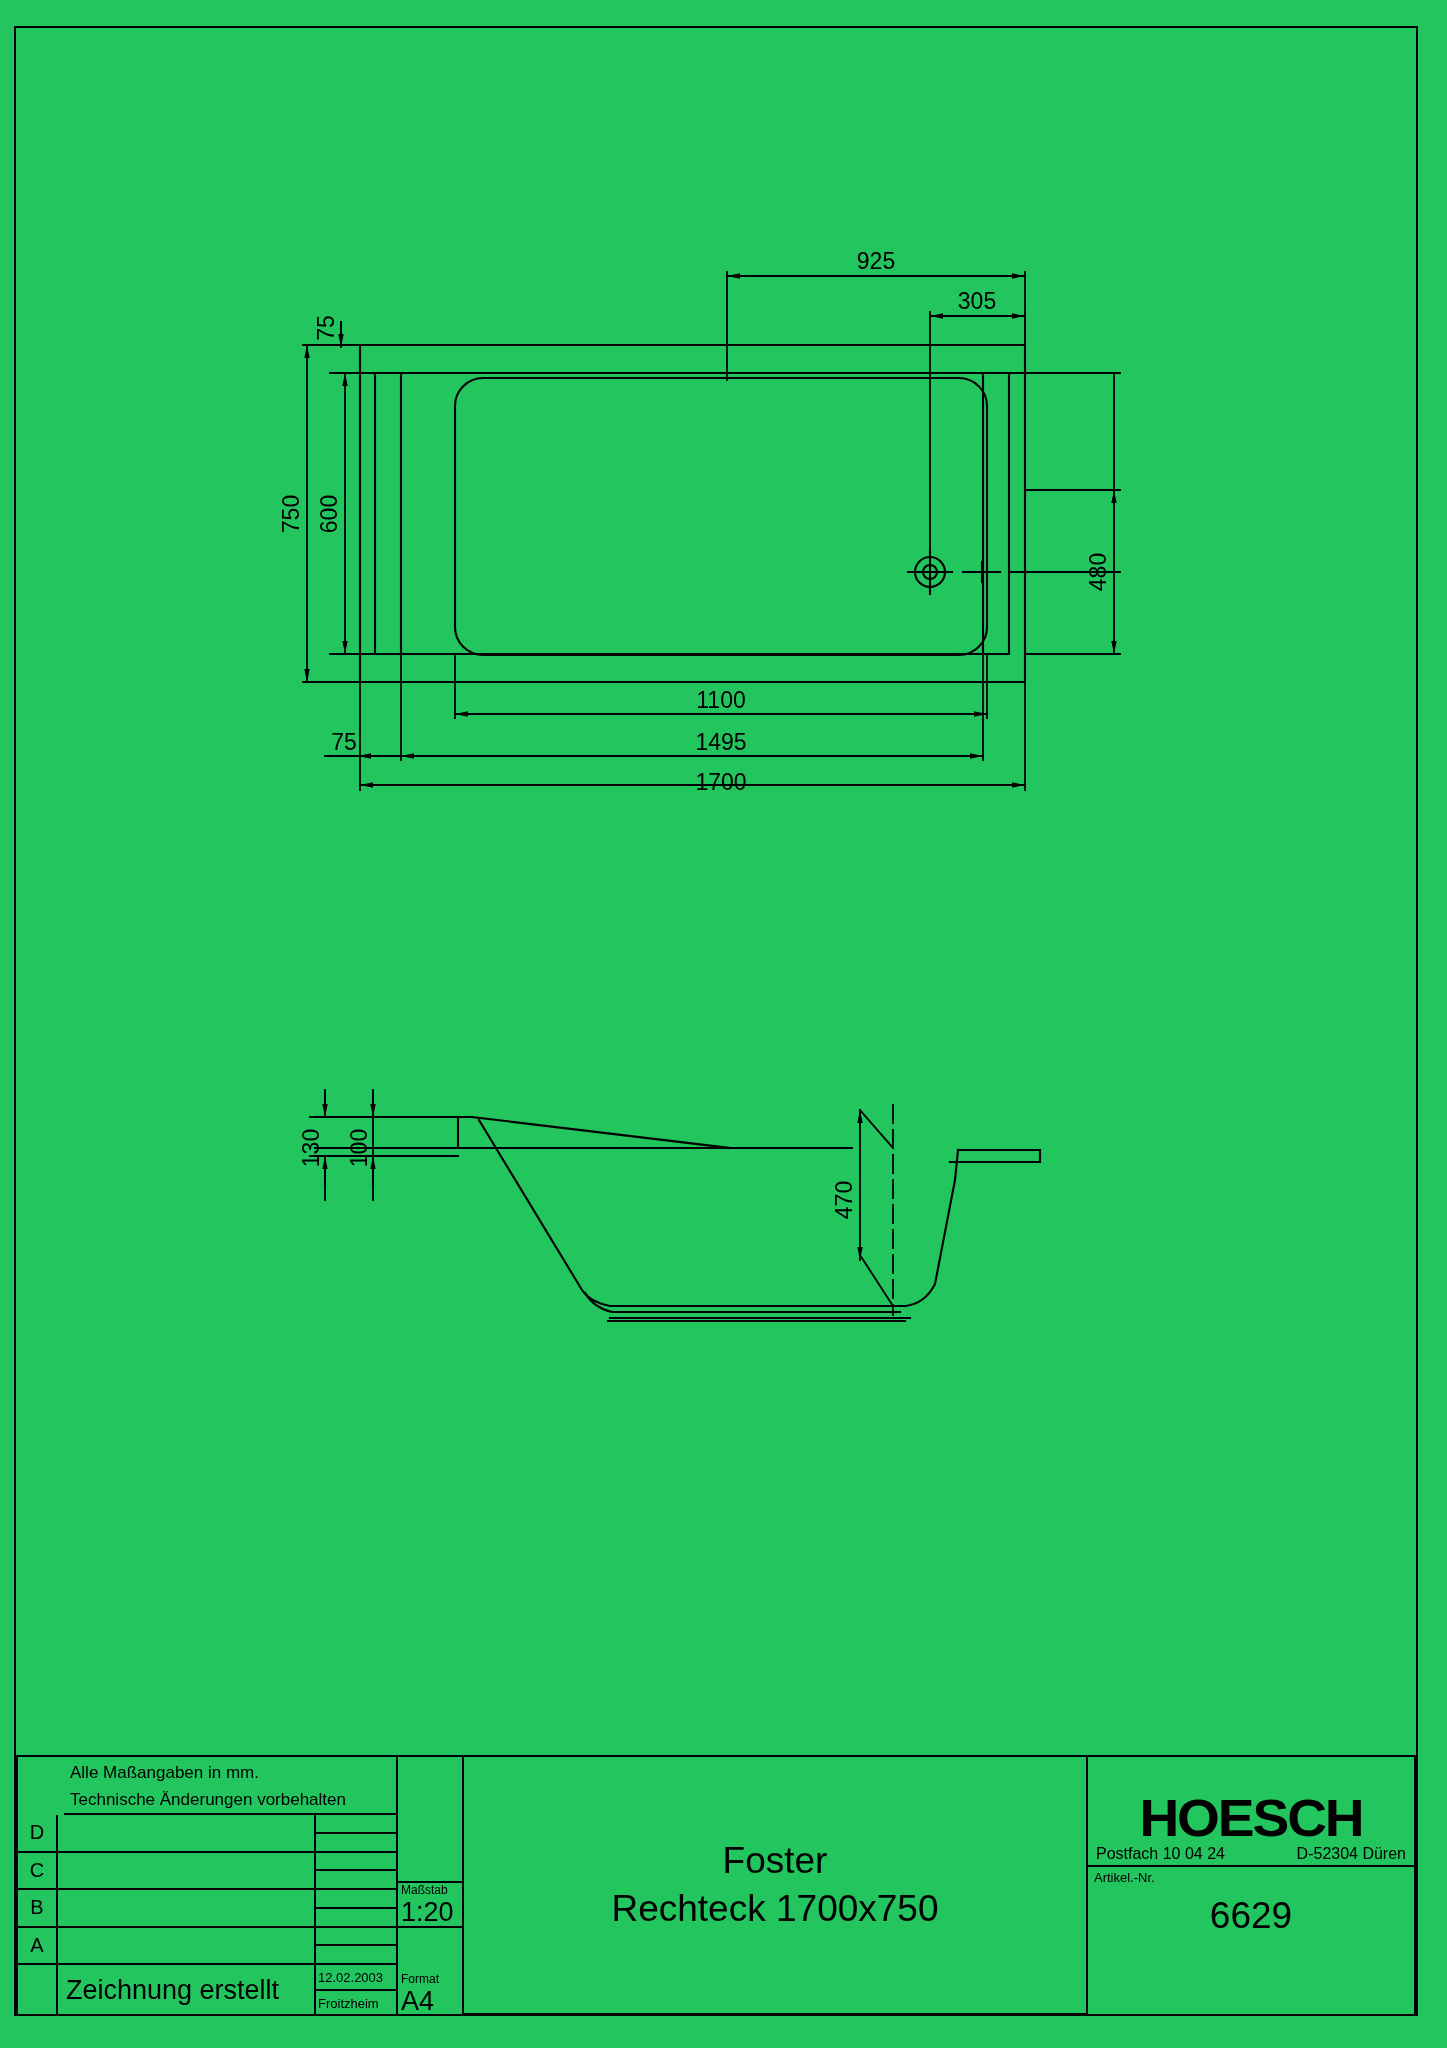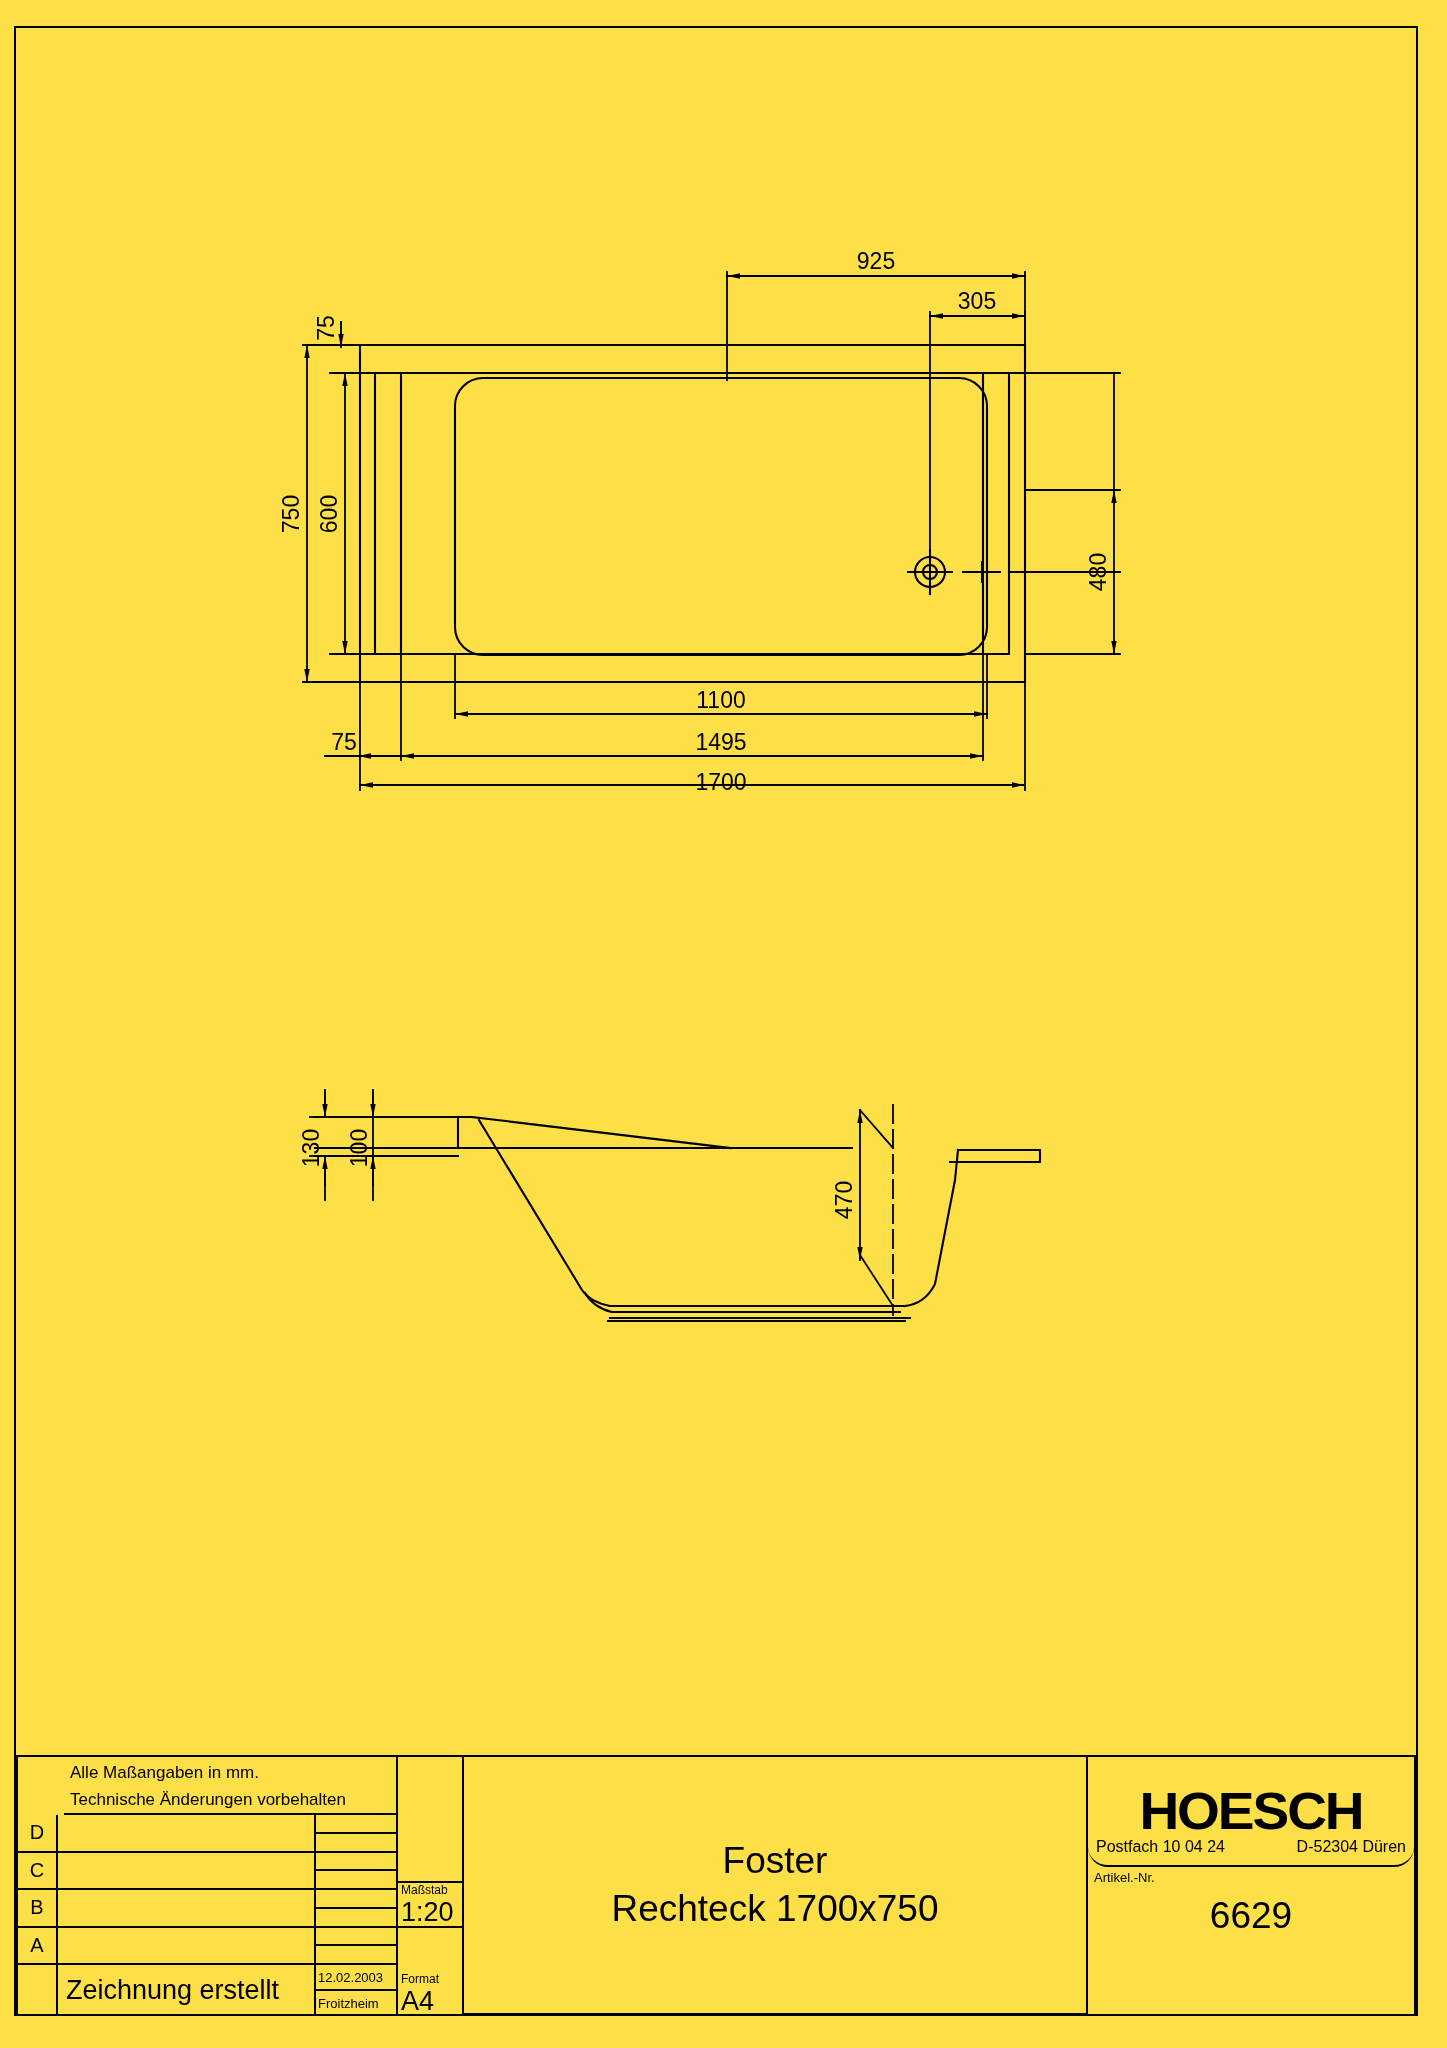--- a/index.html
+++ b/index.html
@@ -1,20 +1,20 @@
 <!DOCTYPE html>
 <html><head>
 <meta charset="utf-8">
 <style>
   html,body{margin:0;padding:0;background:#ffffff;}
   body{font-family:"Liberation Sans",sans-serif;}
   #page{
     position:relative;
     width:1447px;height:2048px;
-    background:#fde047;
+    background:#22c55e;
     overflow:hidden;
   }
   
   #sheet-border{
     position:absolute;
     left:14px;top:26px;
     width:1404px;height:1990px;
     border:2px solid #000;
     box-sizing:border-box;
   }
@@ -98,22 +98,21 @@
   #tb-name-system{
     height:92px;box-sizing:border-box;padding:2px 0 0 6px;
     font-size:13px;
   }
   
   #tb-logo{flex:1;box-sizing:border-box;display:flex;flex-direction:column;
            border-right:2px solid #000;}
   #tb-logo-top{
     height:110px;box-sizing:border-box;border-bottom:2px solid #000;
     display:flex;flex-direction:column;justify-content:flex-end;
-    padding-bottom:9px;
-    border-radius:20px;
+    padding-bottom:2px;
   }
   #hoesch-wordmark{
     font-size:52px;font-weight:bold;letter-spacing:-2px;
     text-align:center;line-height:54px;
     font-family:"Liberation Sans",sans-serif;
     transform:scaleX(1.06);
   }
   #hoesch-addr{
     font-size:16px;display:flex;justify-content:space-between;
     padding:0 8px 0 8px;

